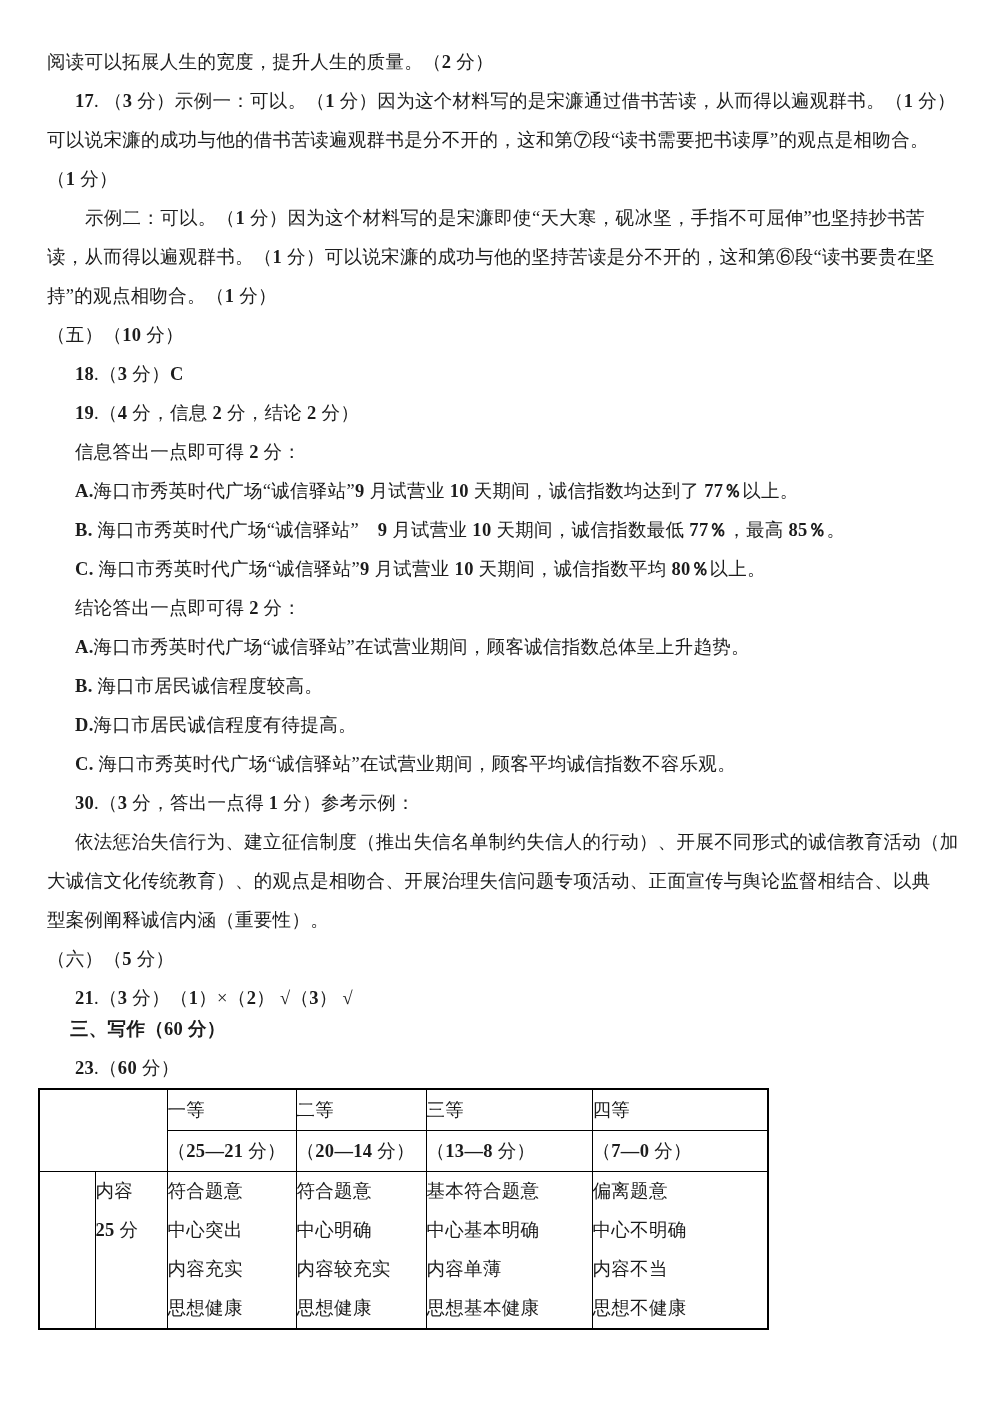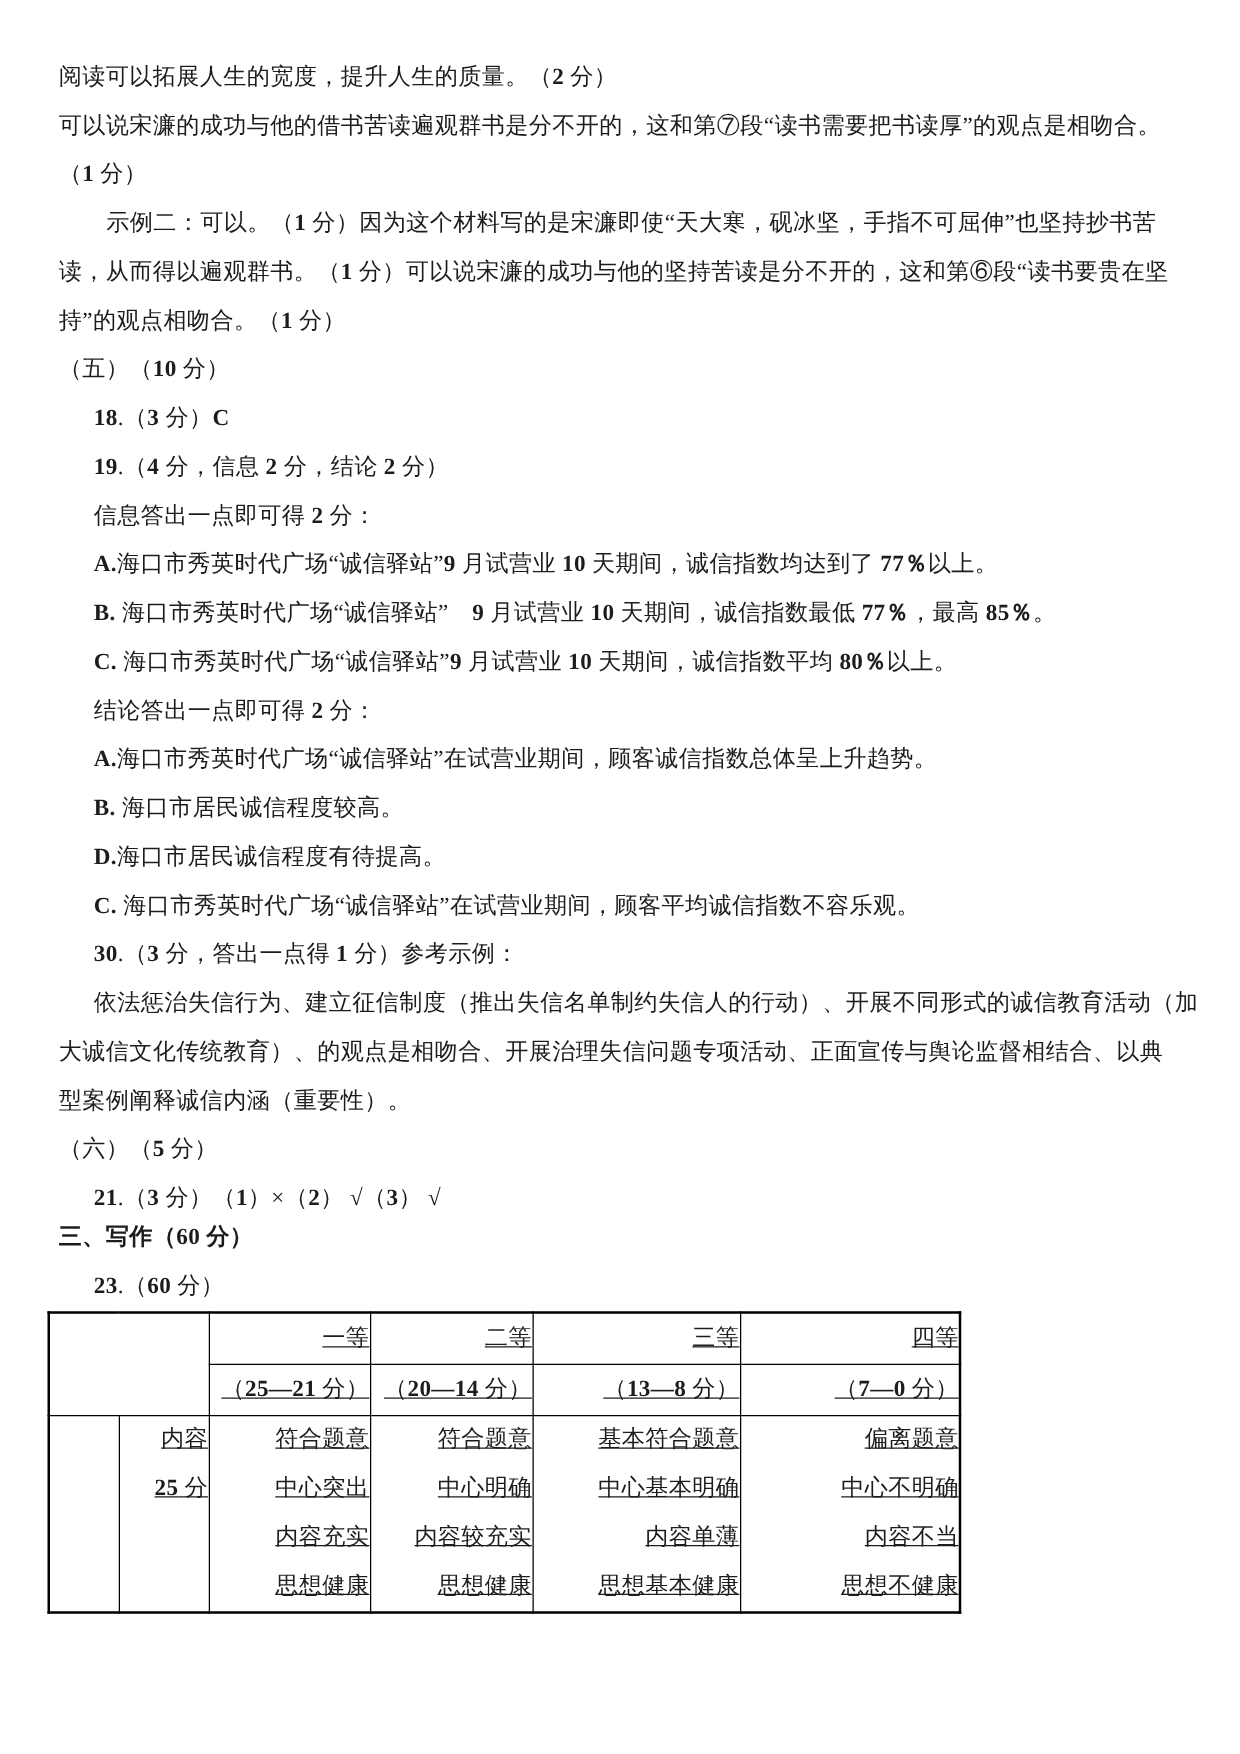--- a/index.html
+++ b/index.html
@@ -22,55 +22,55 @@
   }
   .line {
     font-size: 18.5px;
     line-height: 39px;
     letter-spacing: 0.3px;
     white-space: nowrap;
   }
   .ind-num { padding-left: 28px; }   
   .ind-ex  { padding-left: 38px; text-align: center; }   
   .bold    { font-weight: bold; }
-  .line.heading { margin-top: -8px; }
+  .line.heading { margin-top: -8px; margin-left: 23px; }
   .line b { font-weight: bold; }
 
   table.rubric {
     border-collapse: collapse;
     table-layout: fixed;
     width: 729px;
     margin-left: -9px;
     margin-top: 0px;
     border: 2px solid #000;
   }
   table.rubric td {
     border: 1px solid #000;
     padding: 0;
     vertical-align: top;
     font-size: 18.5px;
     letter-spacing: 0.3px;
-    text-align: right;
+    text-align: left;
     overflow: hidden;
-    text-decoration: underline;
   }
   table.rubric tr.hdr td {
     height: 40px;
     vertical-align: middle;
     line-height: 40px;
   }
   table.rubric tr.body td { height: 156px; }
   table.rubric .cell-line { line-height: 39px; height: 39px; }
 </style>
 </head>
 <body>
 
 <div class="page">
 
   <div class="line">阅读可以拓展人生的宽度，提升人生的质量。（<b>2</b> 分）</div>
+  <div class="line ind-num"><b>17</b>. （<b>3</b> 分）示例一：可以。（<b>1</b> 分）因为这个材料写的是宋濂通过借书苦读，从而得以遍观群书。（<b>1</b> 分）</div>
   <div class="line">可以说宋濂的成功与他的借书苦读遍观群书是分不开的，这和第⑦段“读书需要把书读厚”的观点是相吻合。</div>
   <div class="line">（<b>1</b> 分）</div>
   <div class="line ind-ex">示例二：可以。（<b>1</b> 分）因为这个材料写的是宋濂即使“天大寒，砚冰坚，手指不可屈伸”也坚持抄书苦</div>
   <div class="line">读，从而得以遍观群书。（<b>1</b> 分）可以说宋濂的成功与他的坚持苦读是分不开的，这和第⑥段“读书要贵在坚</div>
   <div class="line">持”的观点相吻合。（<b>1</b> 分）</div>
   <div class="line">（五）（<b>10</b> 分）</div>
   <div class="line ind-num"><b>18</b>.（<b>3</b> 分）<b>C</b></div>
   <div class="line ind-num"><b>19</b>.（<b>4</b> 分，信息 <b>2</b> 分，结论 <b>2</b> 分）</div>
   <div class="line ind-num">信息答出一点即可得 <b>2</b> 分：</div>
   <div class="line ind-num"><b>A.</b>海口市秀英时代广场“诚信驿站”<b>9</b> 月试营业 <b>10</b> 天期间，诚信指数均达到了 <b>77％</b>以上。</div>

